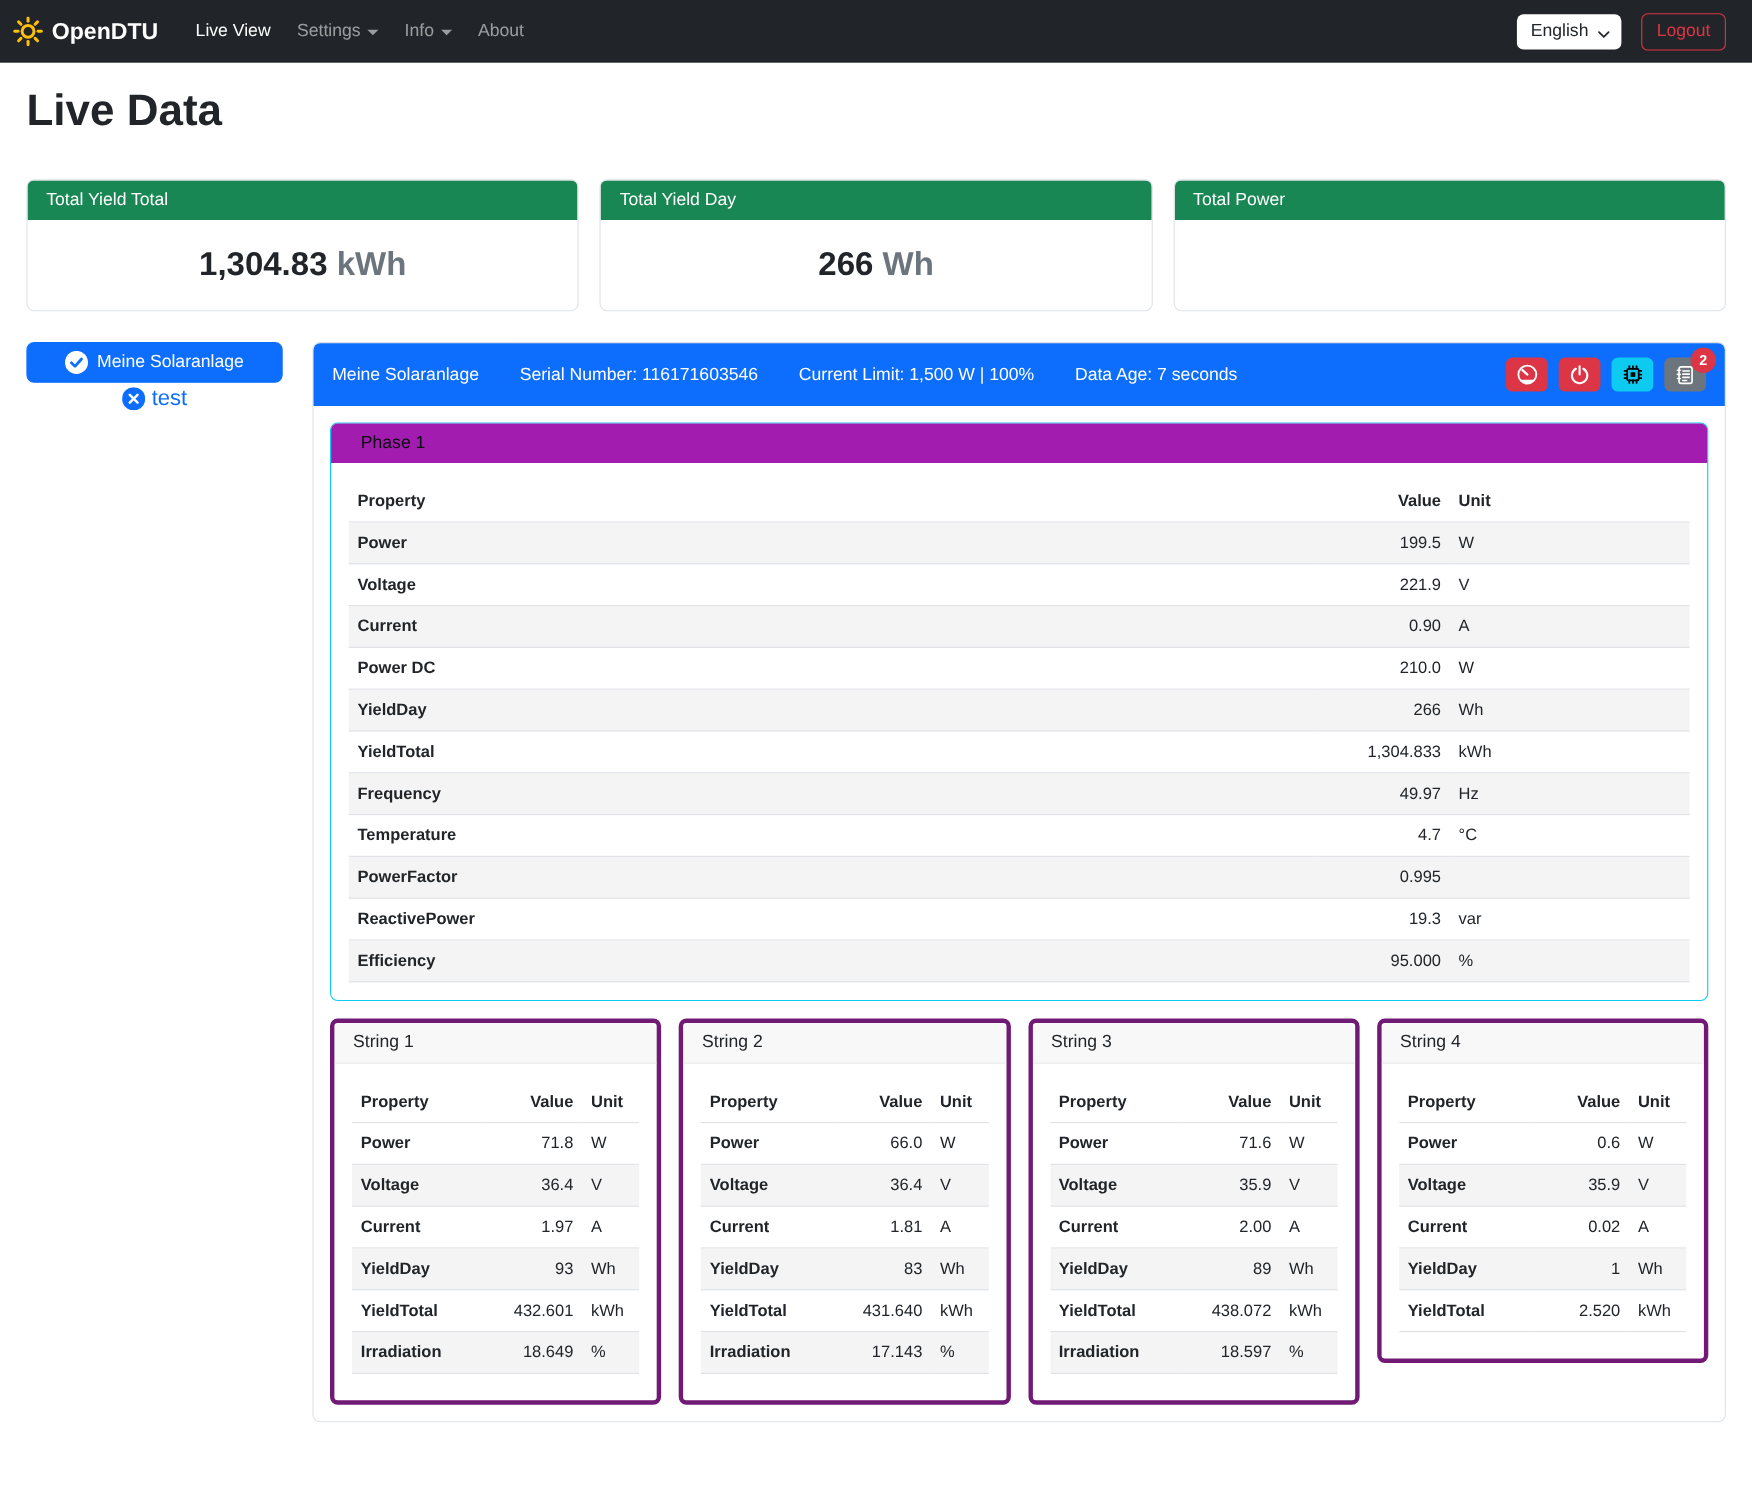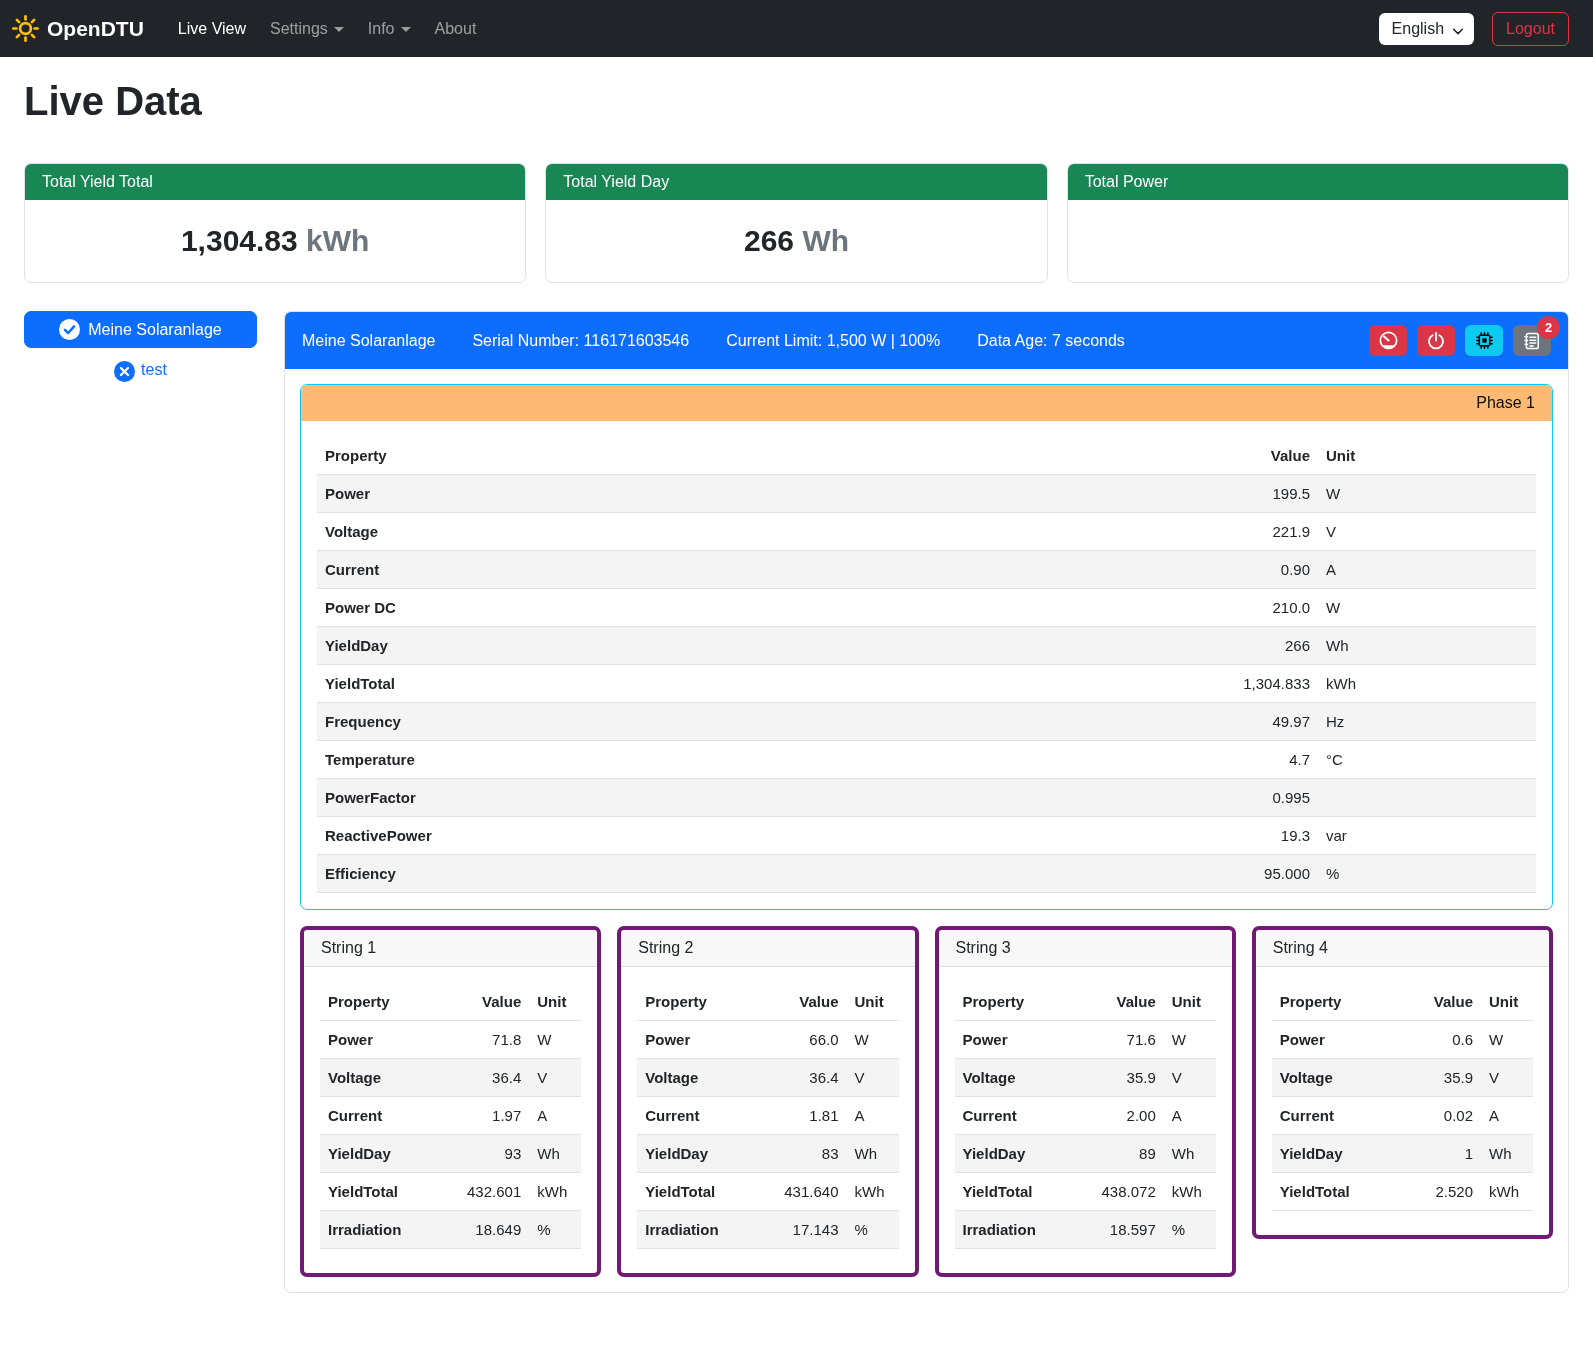--- a/index.html
+++ b/index.html
@@ -90,23 +90,23 @@
   .inv-select-btn {
     width: 100%;
     background: #0d6efd; border: 1px solid #0d6efd;
     color: #fff; font-size: 16px; font-family: inherit;
     border-radius: 7px;
     padding: 7px 10px;
     display: flex; align-items: center; justify-content: center; gap: 8px;
     cursor: pointer;
   }
   .inv-unselected {
-    margin-top: 13px;
-    display: flex; align-items: flex-start; justify-content: center; gap: 6px;
-    color: #0d6efd; font-size: 16px; cursor: pointer;
+    margin-top: 3px;
+    display: flex; align-items: center; justify-content: center; gap: 6px;
+    color: #0d6efd; font-size: 20px; cursor: pointer;
   }
 
   
   .main-card {
     flex: 1;
     border: 1px solid #dee2e6;
     border-radius: 7px;
     background: #fff;
   }
   .main-card-header {
@@ -137,23 +137,23 @@
   .main-card-body { padding: 15px; }
 
   
   .phase-card {
     border: 1px solid #0dcaf0;
     border-radius: 7px;
     margin-bottom: 16px;
     background: #fff;
   }
   .phase-card-header {
-    background: #fdba74; color: #0b0d0e;
+    background: #a21caf; color: #0b0d0e;
     border-radius: 6px 6px 0 0;
-    padding: 9px 17px; font-size: 16px; text-align: right;
+    padding: 9px 27px; font-size: 16px;
   }
   .phase-card-body { padding: 16px; }
 
   
   table.data-table { width: 100%; border-collapse: collapse; font-size: 15px; }
   .data-table th, .data-table td {
     padding: 10px 8px;
     border-bottom: 1px solid #dee2e6;
     text-align: left;
   }

